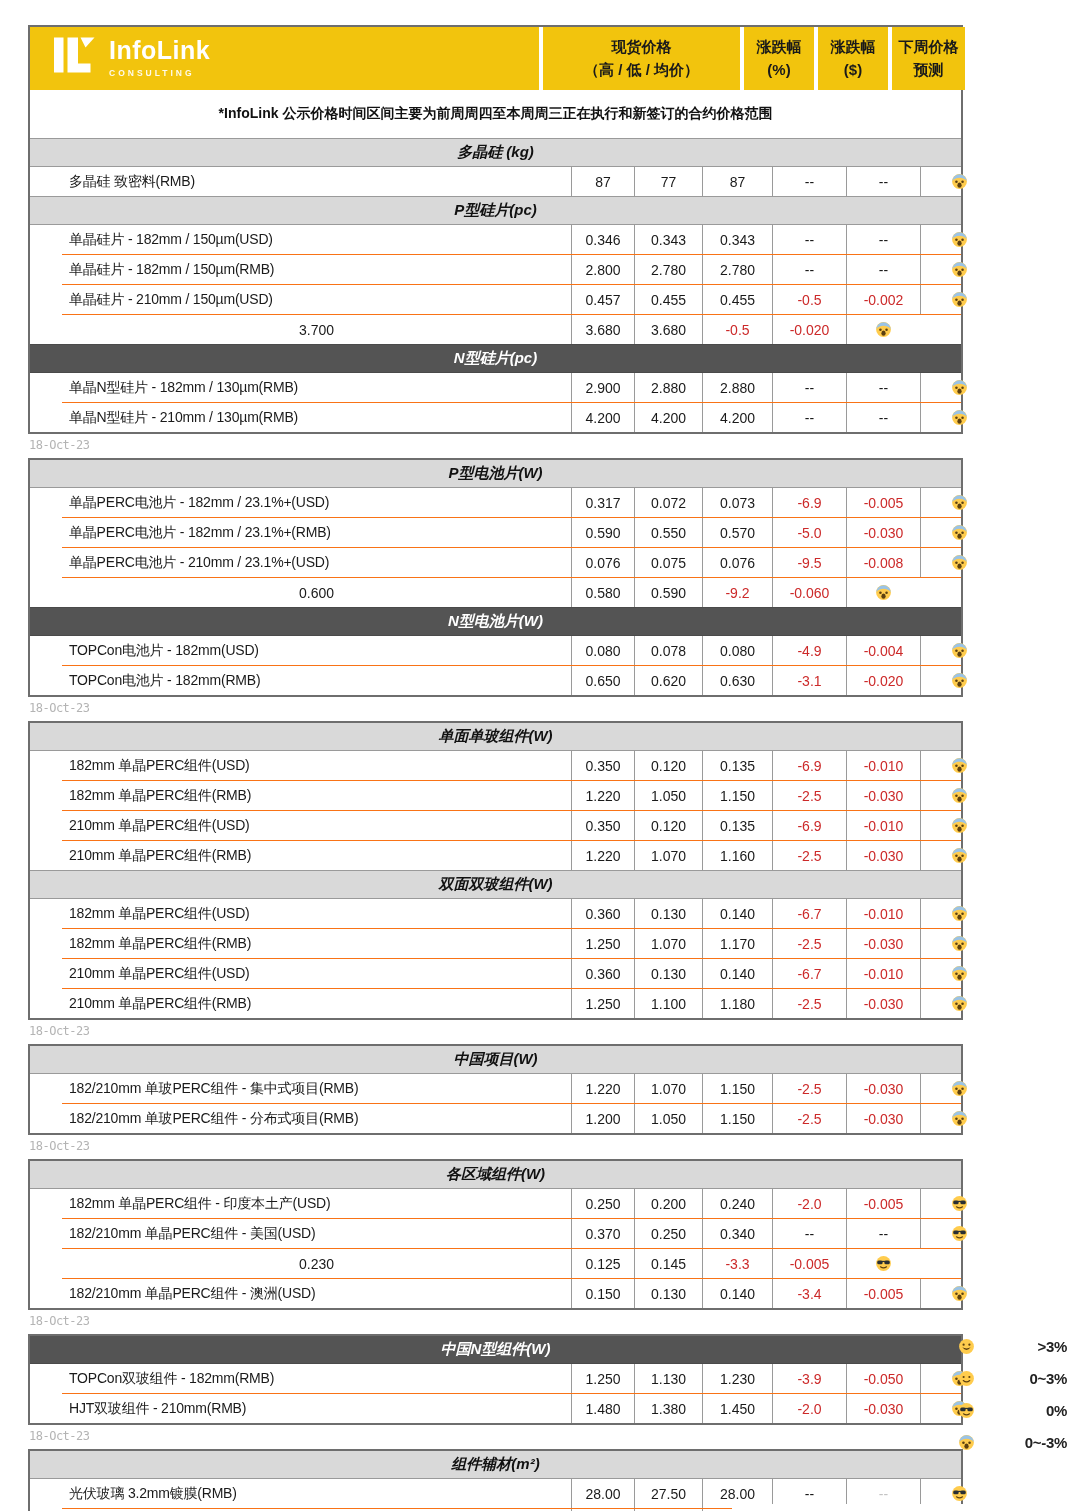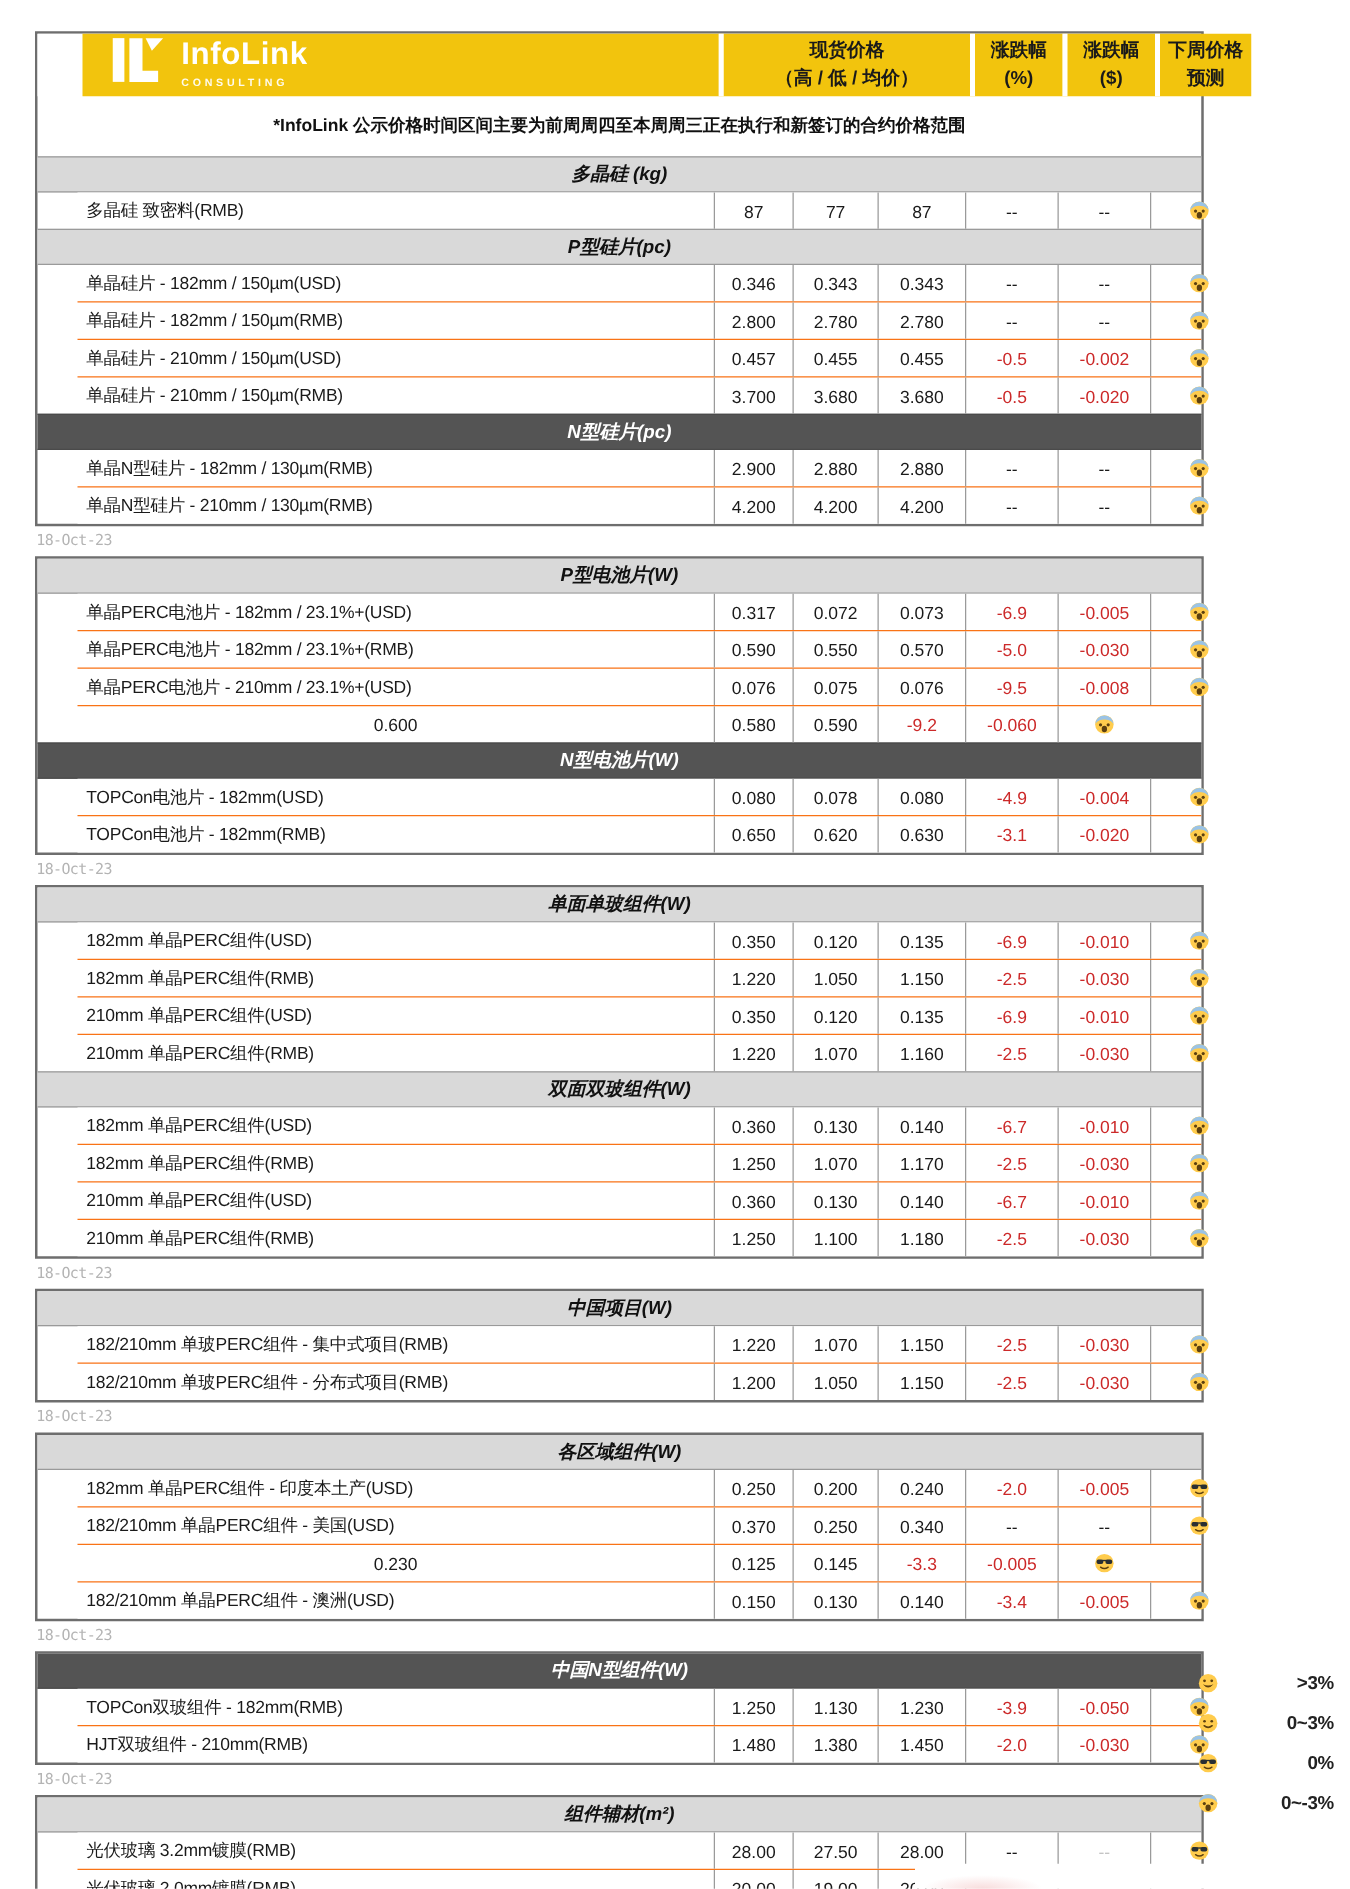--- a/index.html
+++ b/index.html
@@ -6,21 +6,21 @@
   body{
     width:1080px;height:1511px;background:#ffffff;position:relative;
     font-family:"Liberation Sans", sans-serif;color:#1a1a1a;overflow:hidden;
   }
   .table-area{position:absolute;left:28px;top:25px;width:935px;}
   .block{border:2px solid #6e6e6e;background:#fff;position:relative;}
   .date{color:#b4b4b4;font-size:12px;line-height:14px;margin:4px 0 6px 1px;height:14px;
         font-family:"DejaVu Sans Mono","Liberation Mono",monospace;letter-spacing:-0.5px;}
 
   
-  .band{display:grid;grid-template-columns:509px 201px 74px 74px 77px;height:50px;background:#fff;padding-left:36px;}
+  .band{display:grid;grid-template-columns:509px 201px 74px 74px 77px;height:63px;background:#fff;}
   .band-cell{background:var(--yellow,#F2C40D);display:flex;flex-direction:column;justify-content:center;
              align-items:center;font-weight:bold;font-size:15px;line-height:1.5;box-sizing:border-box;}
   .band-cell + .band-cell{border-left:4px solid #fff;}
   .logo-cell{align-items:flex-start;justify-content:center;padding-left:24px;}
   .logo{display:flex;align-items:center;gap:11px;}
   .brand{color:#fff;font-size:25px;font-weight:bold;letter-spacing:0.5px;line-height:1;}
   .brand-sub{color:rgba(255,255,255,0.92);font-size:8.5px;font-weight:bold;letter-spacing:3px;margin-top:4px;}
 
   .note{height:48px;display:flex;align-items:center;justify-content:center;
         font-weight:bold;font-size:14px;color:#111;}
@@ -154,21 +154,20 @@
           <svg width="17" height="17" viewBox="0 0 20 20">
             <circle cx="10" cy="10" r="8.7" fill="#FFCC4D"></circle>
             <path d="M1.35 9.3 A8.7 8.7 0 0 1 18.65 9.3 C15.6 6.2 13.2 5.5 10 5.5 C6.8 5.5 4.4 6.2 1.35 9.3 Z" fill="#9AC3E6"></path>
             <circle cx="6.4" cy="10.4" r="1.5" fill="#5C4010"></circle>
             <circle cx="13.6" cy="10.4" r="1.5" fill="#5C4010"></circle>
             <ellipse cx="10" cy="14.3" rx="2.5" ry="3.0" fill="#5C4010"></ellipse>
           </svg>
         </div>
       </div>
       <div class="row">
-        <div class="cell name">单晶硅片 - 210mm / 150µm(RMB)</div>
         <div class="cell val">3.700</div>
         <div class="cell val">3.680</div>
         <div class="cell val">3.680</div>
         <div class="cell val neg">-0.5</div>
         <div class="cell val neg">-0.020</div>
         <div class="cell c-emoji">
           <svg width="17" height="17" viewBox="0 0 20 20">
             <circle cx="10" cy="10" r="8.7" fill="#FFCC4D"></circle>
             <path d="M1.35 9.3 A8.7 8.7 0 0 1 18.65 9.3 C15.6 6.2 13.2 5.5 10 5.5 C6.8 5.5 4.4 6.2 1.35 9.3 Z" fill="#9AC3E6"></path>
             <circle cx="6.4" cy="10.4" r="1.5" fill="#5C4010"></circle>

